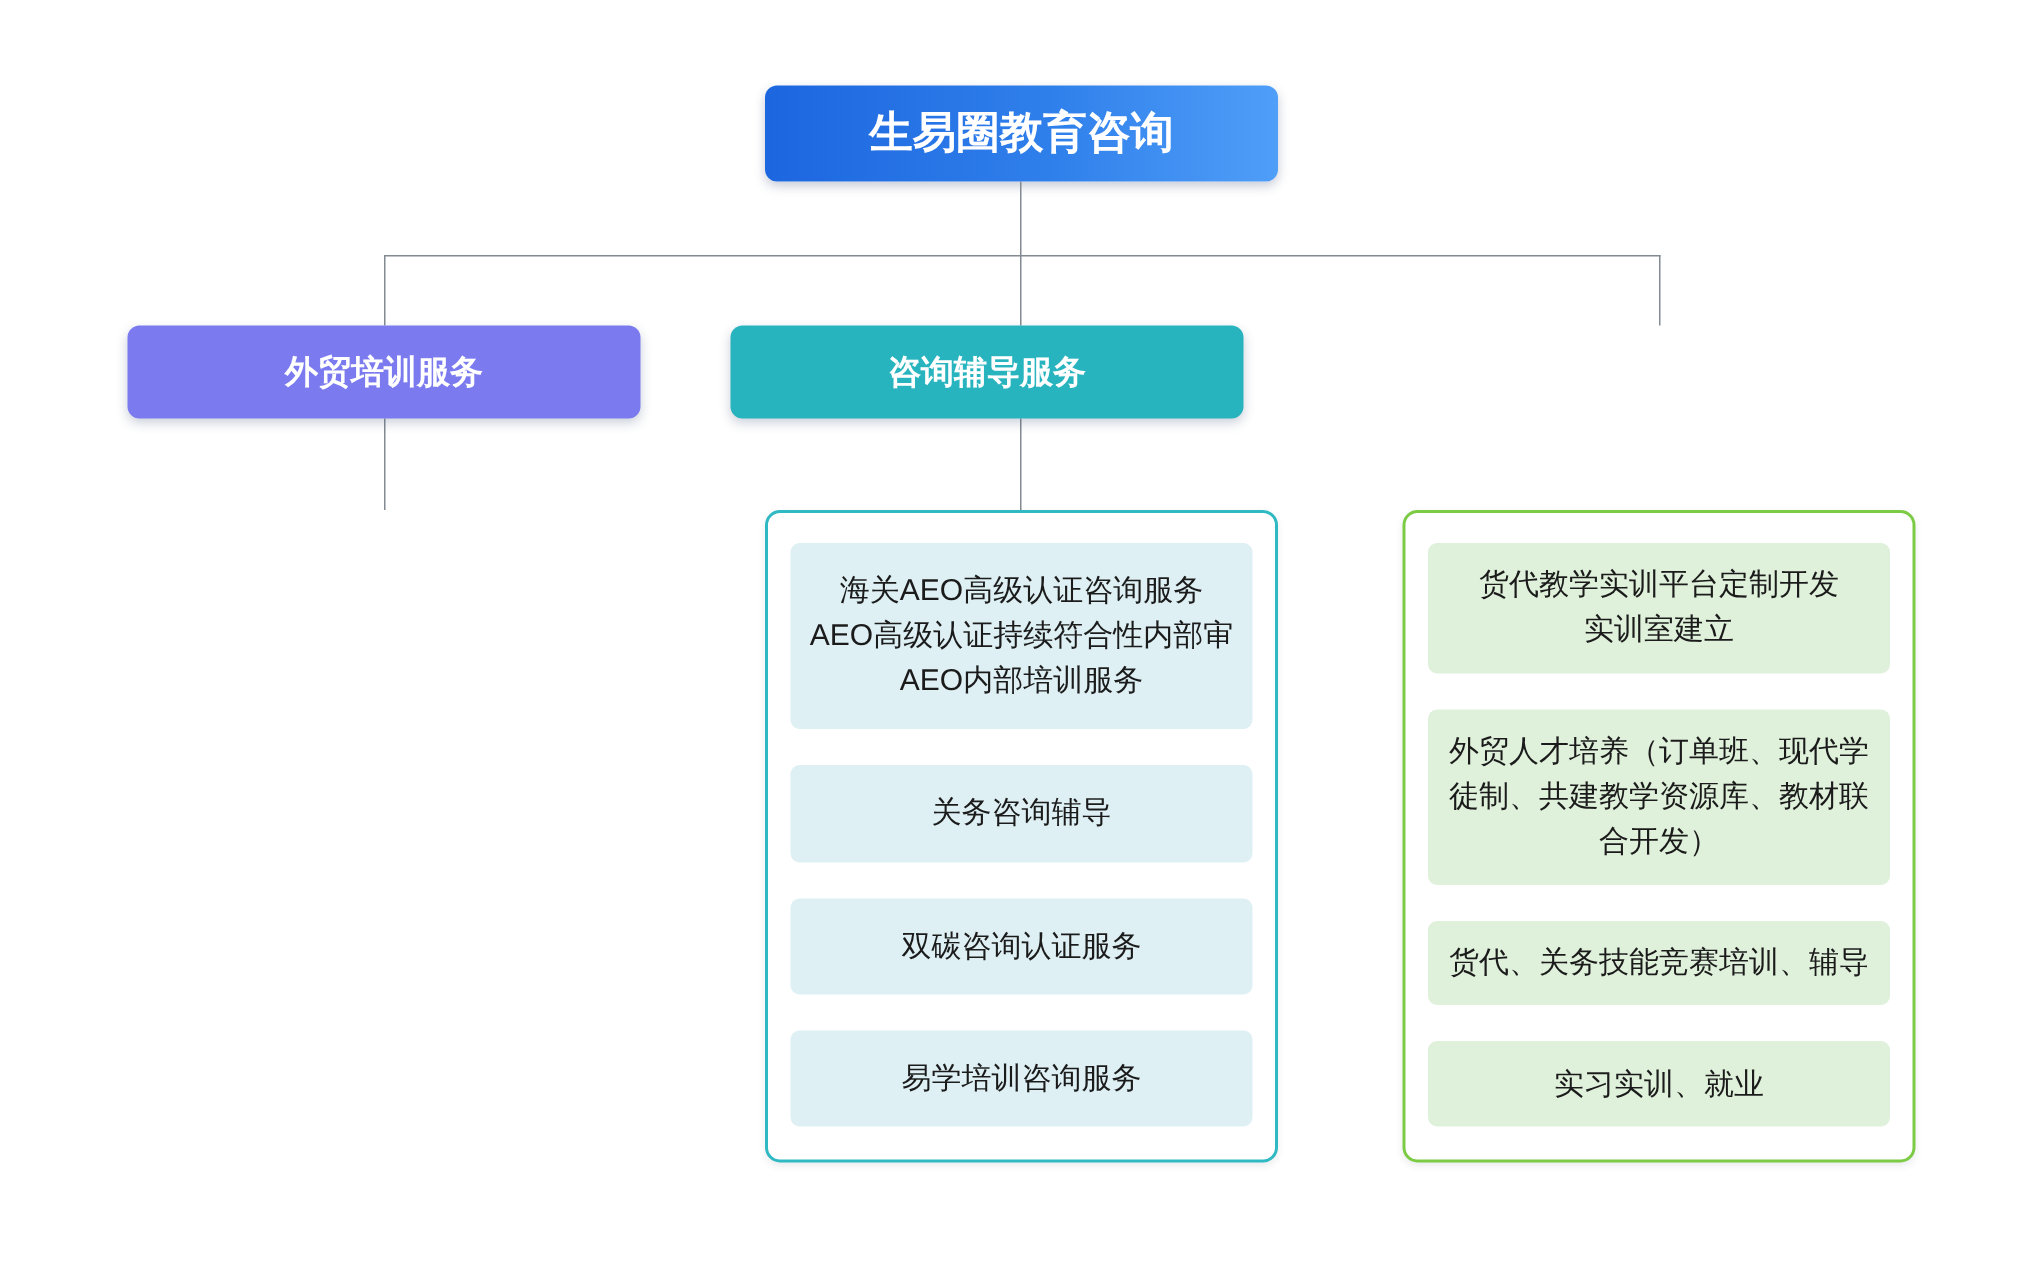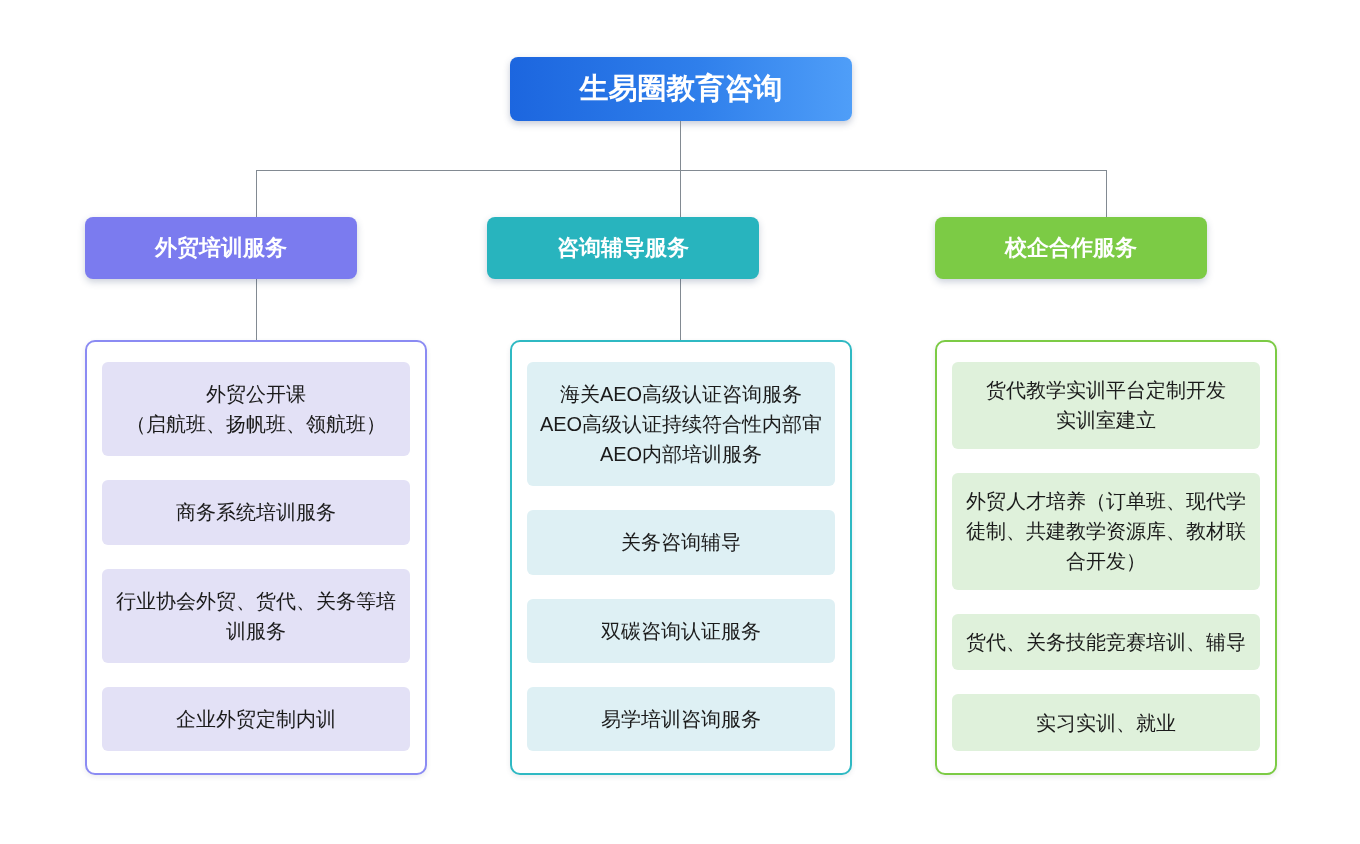--- a/index.html
+++ b/index.html
@@ -21,21 +21,21 @@
     box-shadow: 0 3px 7px rgba(50, 70, 110, 0.28);
   }
 
   
   .conn { position: absolute; background: #828a92; }
   .conn.v { width: 1px; }
   .conn.h { height: 1px; }
 
   
   .branch-header {
-    position: absolute; top: 217px; width: 272px; height: 62px;
+    position: absolute; top: 217px; width: 342px; height: 62px;
     border-radius: 8px;
     display: flex; align-items: center; justify-content: center;
     color: #ffffff; font-size: 22px; font-weight: bold;
     box-shadow: 0 3px 7px rgba(50, 70, 110, 0.25);
   }
   .branch-header.b0 { left: 85px;  background: #7b7bef; }
   .branch-header.b1 { left: 487px; background: #28b4be; }
   .branch-header.b2 { left: 935px; background: #7ccb45; }
 
   
@@ -81,31 +81,21 @@
   <div class="conn v" style="left:1106px; top:170px; height:47px;"></div>
   <div class="conn v" style="left:256px; top:279px; height:61px;"></div>
   <div class="conn v" style="left:680px; top:279px; height:61px;"></div>
 
   <div class="branch-header b0">
     <span>外贸培训服务</span>
   </div>
   <div class="branch-header b1">
     <span>咨询辅导服务</span>
   </div>
-  <div class="branch-header b2">
-    <span>校企合作服务</span>
-  </div>
 
-  <div class="branch-container b0">
-    <div class="leaf-item">外贸公开课
-（启航班、扬帆班、领航班）</div>
-    <div class="leaf-item">商务系统培训服务</div>
-    <div class="leaf-item">行业协会外贸、货代、关务等培训服务</div>
-    <div class="leaf-item">企业外贸定制内训</div>
-  </div>
 
   <div class="branch-container b1">
     <div class="leaf-item">海关AEO高级认证咨询服务
 AEO高级认证持续符合性内部审
 AEO内部培训服务</div>
     <div class="leaf-item">关务咨询辅导</div>
     <div class="leaf-item">双碳咨询认证服务</div>
     <div class="leaf-item">易学培训咨询服务</div>
   </div>
 

